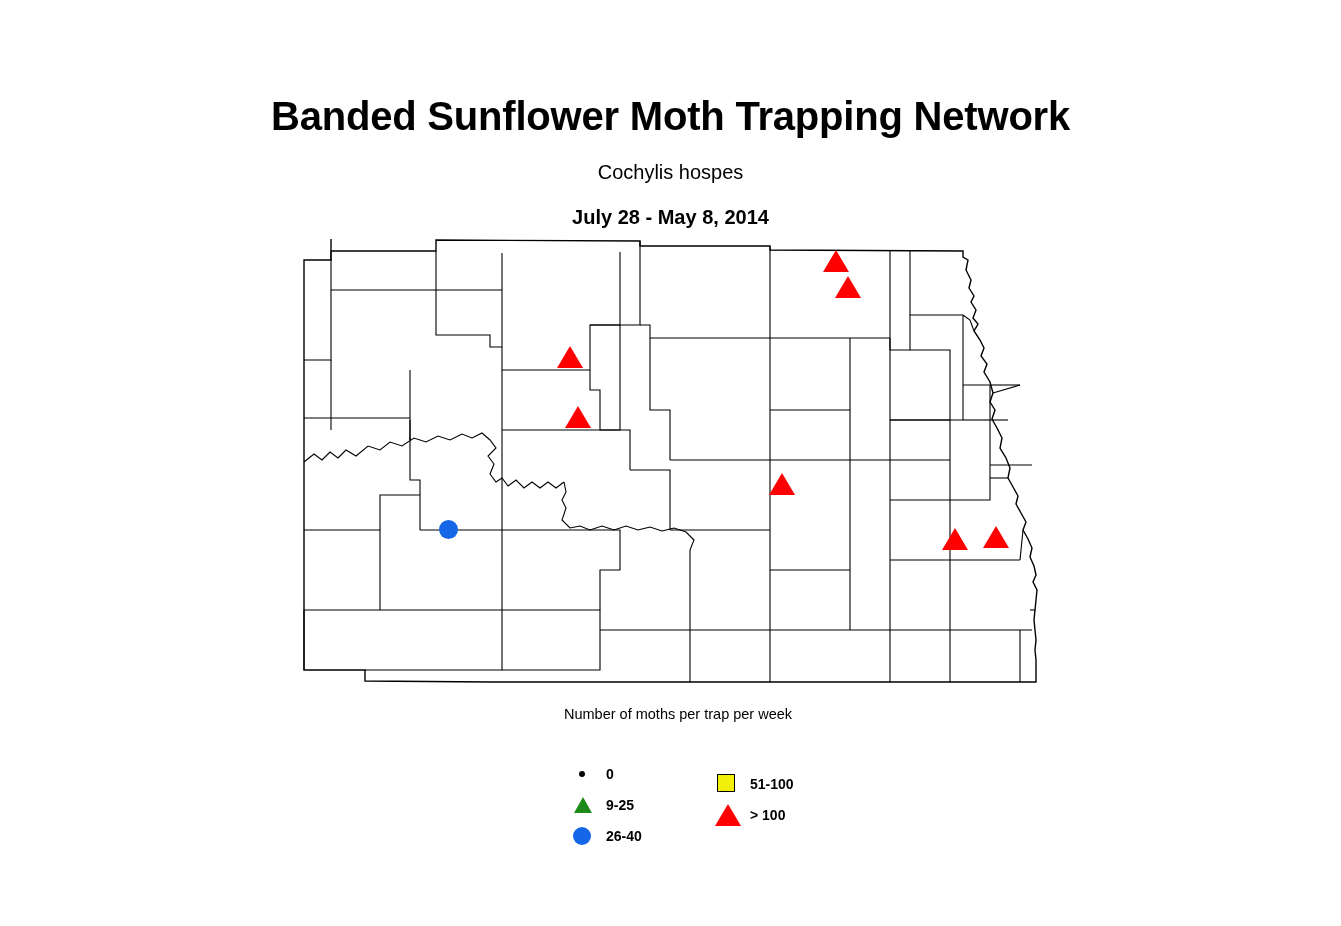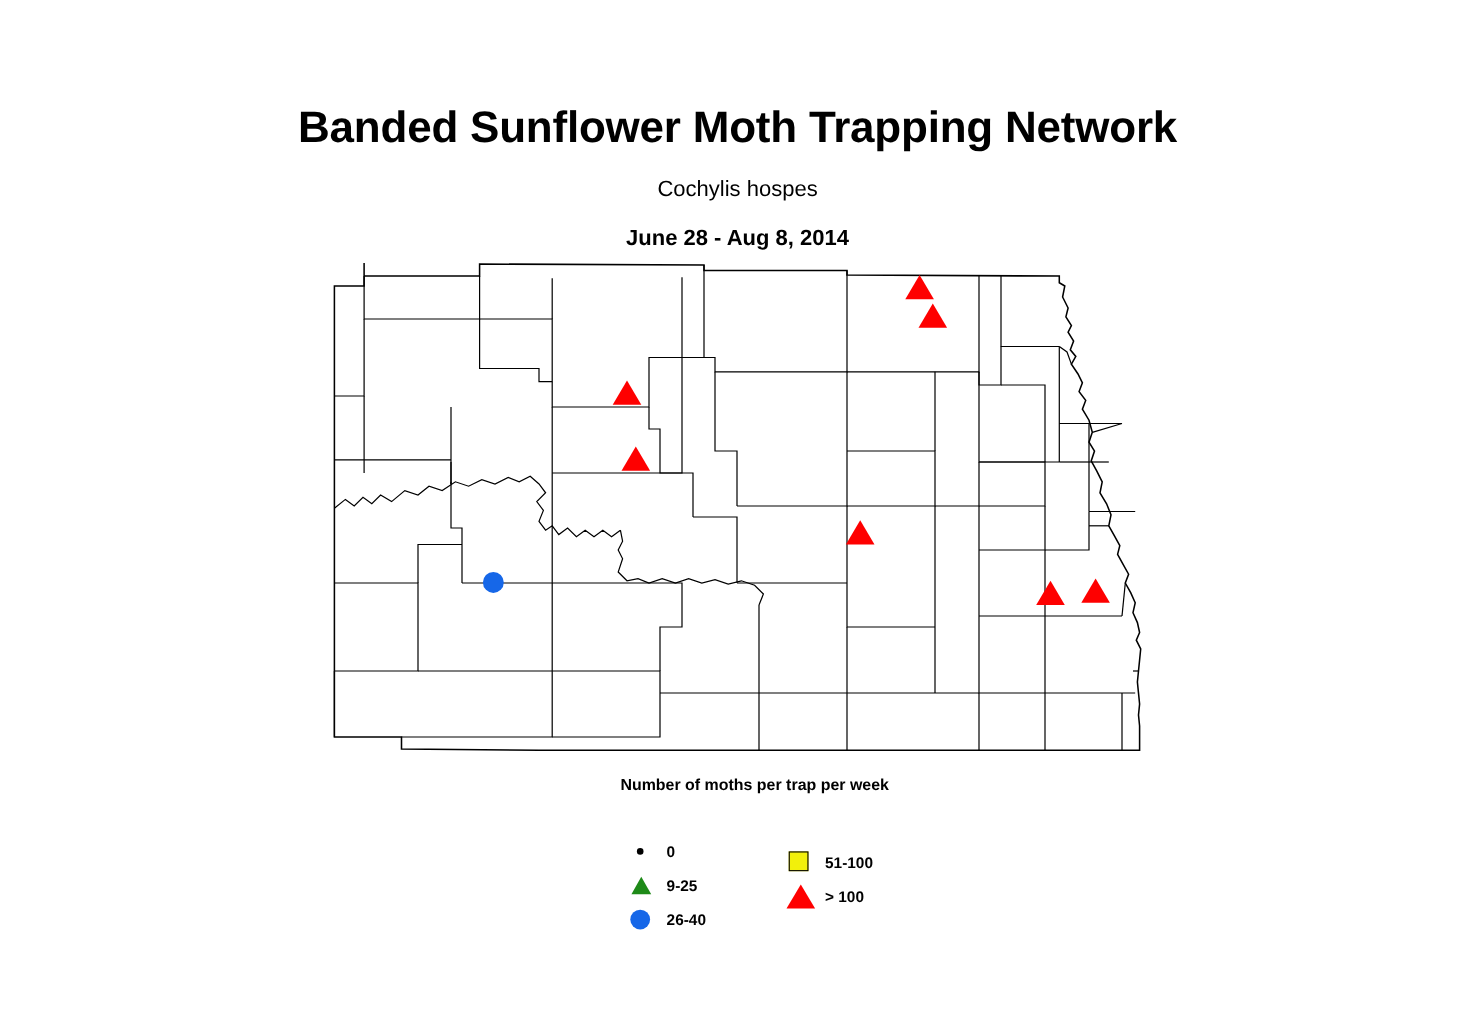--- a/index.html
+++ b/index.html
@@ -88,21 +88,21 @@
     left: 560px;
     top: 706px;
     width: 460px;
     height: 160px;
   }
   .legend-heading {
     position: absolute;
     left: 4px;
     top: 0px;
     font-size: 14.5px;
-    font-weight: bold;
+    font-weight: normal;
     white-space: nowrap;
   }
   .legend-col {
     position: absolute;
   }
   #legend-col-left { left: 8px;  top: 52px; }
   #legend-col-right { left: 152px; top: 62px; }
 
   .legend-row {
     position: relative;
@@ -180,21 +180,21 @@
   }
 </style>
 </head>
 <body>
 
 <div id="page">
 
   <div class="title-block">
     <div class="main-title">Banded Sunflower Moth Trapping Network</div>
     <div class="sub-title">Cochylis hospes</div>
-    <div class="date-title">June 28 - Aug 8, 2014</div>
+    <div class="date-title">July 28 - May 8, 2014</div>
   </div>
 
   <div id="map-wrap">
     <svg id="map-svg" viewBox="0 0 770 470" xmlns="http://www.w3.org/2000/svg">
 
       <path class="state-line" d="M 41,9 L 41,21 L 146,21 L 146,10 L 350,11 L 350,16 L 480,16 L 480,20 L 673,21
            L 673,24 L 673,27 L 678,30 L 676,40 L 681,50 L 679,58 L 684,66 L 681,72 L 686,80
            L 683,88 L 688,94 L 684,101 L 690,110 L 694,118 L 691,126 L 697,134 L 694,142
            L 700,152 L 703,163 L 700,172 L 705,180 L 702,189 L 707,198 L 712,208 L 710,218
            L 716,228 L 720,238 L 718,248 L 723,257 L 728,266 L 726,274 L 731,283 L 736,292

